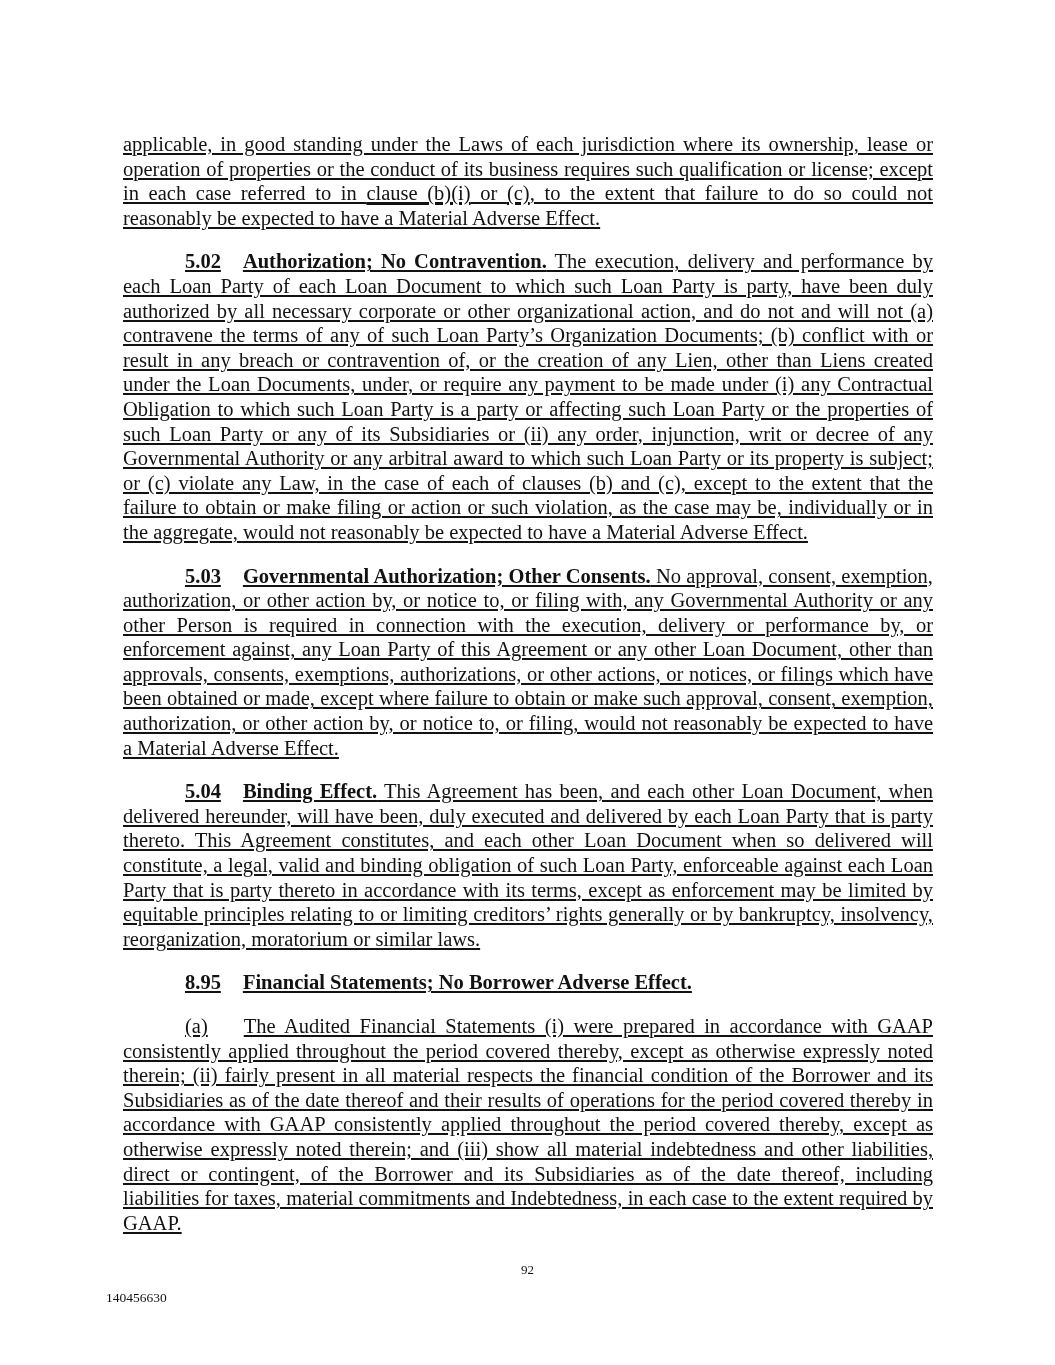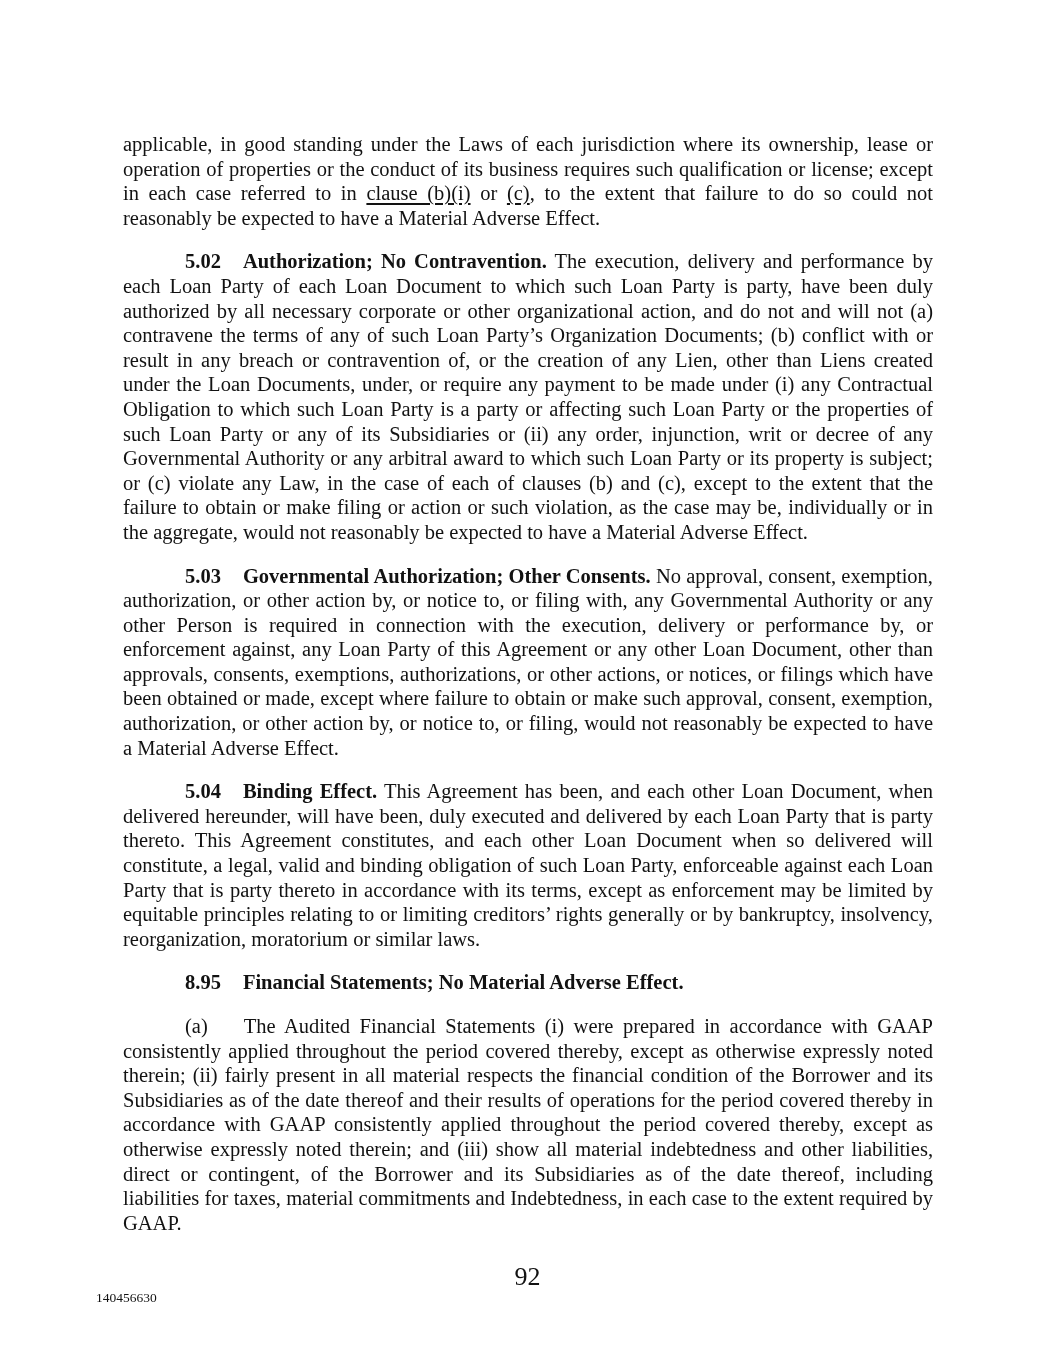--- a/index.html
+++ b/index.html
@@ -21,51 +21,52 @@
     left: 123px;
     top: 132px;
     width: 810px;
   }
   p.para {
     margin: 0 0 19px 0;
     font-size: 20.5px;
     line-height: 24.6px;
     text-align: justify;
     color: #121212;
+    text-decoration: underline;
   }
   p.para.indent {
     text-indent: 62px;
   }
   .b { font-weight: bold; }
   .u { text-decoration: underline; text-underline-offset: 3px; }
   .tab { display: inline-block; }
   .page-number {
     position: absolute;
     top: 1262px;
     left: 0;
     width: 100%;
     text-align: center;
-    font-size: 26px;
+    font-size: 13px;
     color: #121212;
   }
   .doc-id {
     position: absolute;
-    left: 96px;
+    left: 106px;
     top: 1290px;
     font-size: 13.5px;
     color: #121212;
   }
 </style>
 </head>
 <body>
 
 <div class="page">
   <div class="content">
     <p class="para"><span>applicable, in good standing under the Laws of each jurisdiction where its ownership, lease or operation of properties or the conduct of its business requires such qualification or license; except in each case referred to in </span><span class="u">clause (b)(i)</span><span> or </span><span class="u">(c)</span><span>, to the extent that failure to do so could not reasonably be expected to have a Material Adverse Effect.</span></p>
     <p class="para indent"><span class="b">5.02</span><span class="tab" style="width: 22px;"></span><span class="b">Authorization; No Contravention.</span><span>  The execution, delivery and performance by each Loan Party of each Loan Document to which such Loan Party is party, have been duly authorized by all necessary corporate or other organizational action, and do not and will not (a) contravene the terms of any of such Loan Party’s Organization Documents; (b) conflict with or result in any breach or contravention of, or the creation of any Lien, other than Liens created under the Loan Documents, under, or require any payment to be made under (i) any Contractual Obligation to which such Loan Party is a party or affecting such Loan Party or the properties of such Loan Party or any of its Subsidiaries or (ii) any order, injunction, writ or decree of any Governmental Authority or any arbitral award to which such Loan Party or its property is subject; or (c) violate any Law, in the case of each of clauses (b) and (c), except to the extent that the failure to obtain or make filing or action or such violation, as the case may be, individually or in the aggregate, would not reasonably be expected to have a Material Adverse Effect.</span></p>
     <p class="para indent"><span class="b">5.03</span><span class="tab" style="width: 22px;"></span><span class="b">Governmental Authorization; Other Consents.</span><span>  No approval, consent, exemption, authorization, or other action by, or notice to, or filing with, any Governmental Authority or any other Person is required in connection with the execution, delivery or performance by, or enforcement against, any Loan Party of this Agreement or any other Loan Document, other than approvals, consents, exemptions, authorizations, or other actions, or notices, or filings which have been obtained or made, except where failure to obtain or make such approval, consent, exemption, authorization, or other action by, or notice to, or filing, would not reasonably be expected to have a Material Adverse Effect.</span></p>
     <p class="para indent"><span class="b">5.04</span><span class="tab" style="width: 22px;"></span><span class="b">Binding Effect.</span><span>  This Agreement has been, and each other Loan Document, when delivered hereunder, will have been, duly executed and delivered by each Loan Party that is party thereto.  This Agreement constitutes, and each other Loan Document when so delivered will constitute, a legal, valid and binding obligation of such Loan Party, enforceable against each Loan Party that is party thereto in accordance with its terms, except as enforcement may be limited by equitable principles relating to or limiting creditors’ rights generally or by bankruptcy, insolvency, reorganization, moratorium or similar laws.</span></p>
-    <p class="para indent"><span class="b">8.95</span><span class="tab" style="width: 22px;"></span><span class="b">Financial Statements; No Material Adverse Effect.</span></p>
+    <p class="para indent"><span class="b">8.95</span><span class="tab" style="width: 22px;"></span><span class="b">Financial Statements; No Borrower Adverse Effect.</span></p>
     <p class="para indent"><span>(a)</span><span class="tab" style="width: 36px;"></span><span>The Audited Financial Statements (i) were prepared in accordance with GAAP consistently applied throughout the period covered thereby, except as otherwise expressly noted therein; (ii) fairly present in all material respects the financial condition of the Borrower and its Subsidiaries as of the date thereof and their results of operations for the period covered thereby in accordance with GAAP consistently applied throughout the period covered thereby, except as otherwise expressly noted therein; and (iii) show all material indebtedness and other liabilities, direct or contingent, of the Borrower and its Subsidiaries as of the date thereof, including liabilities for taxes, material commitments and Indebtedness, in each case to the extent required by GAAP.</span></p>
   </div>
   <div class="page-number">92</div>
   <div class="doc-id">140456630</div>
 </div>
 
 </body></html>

